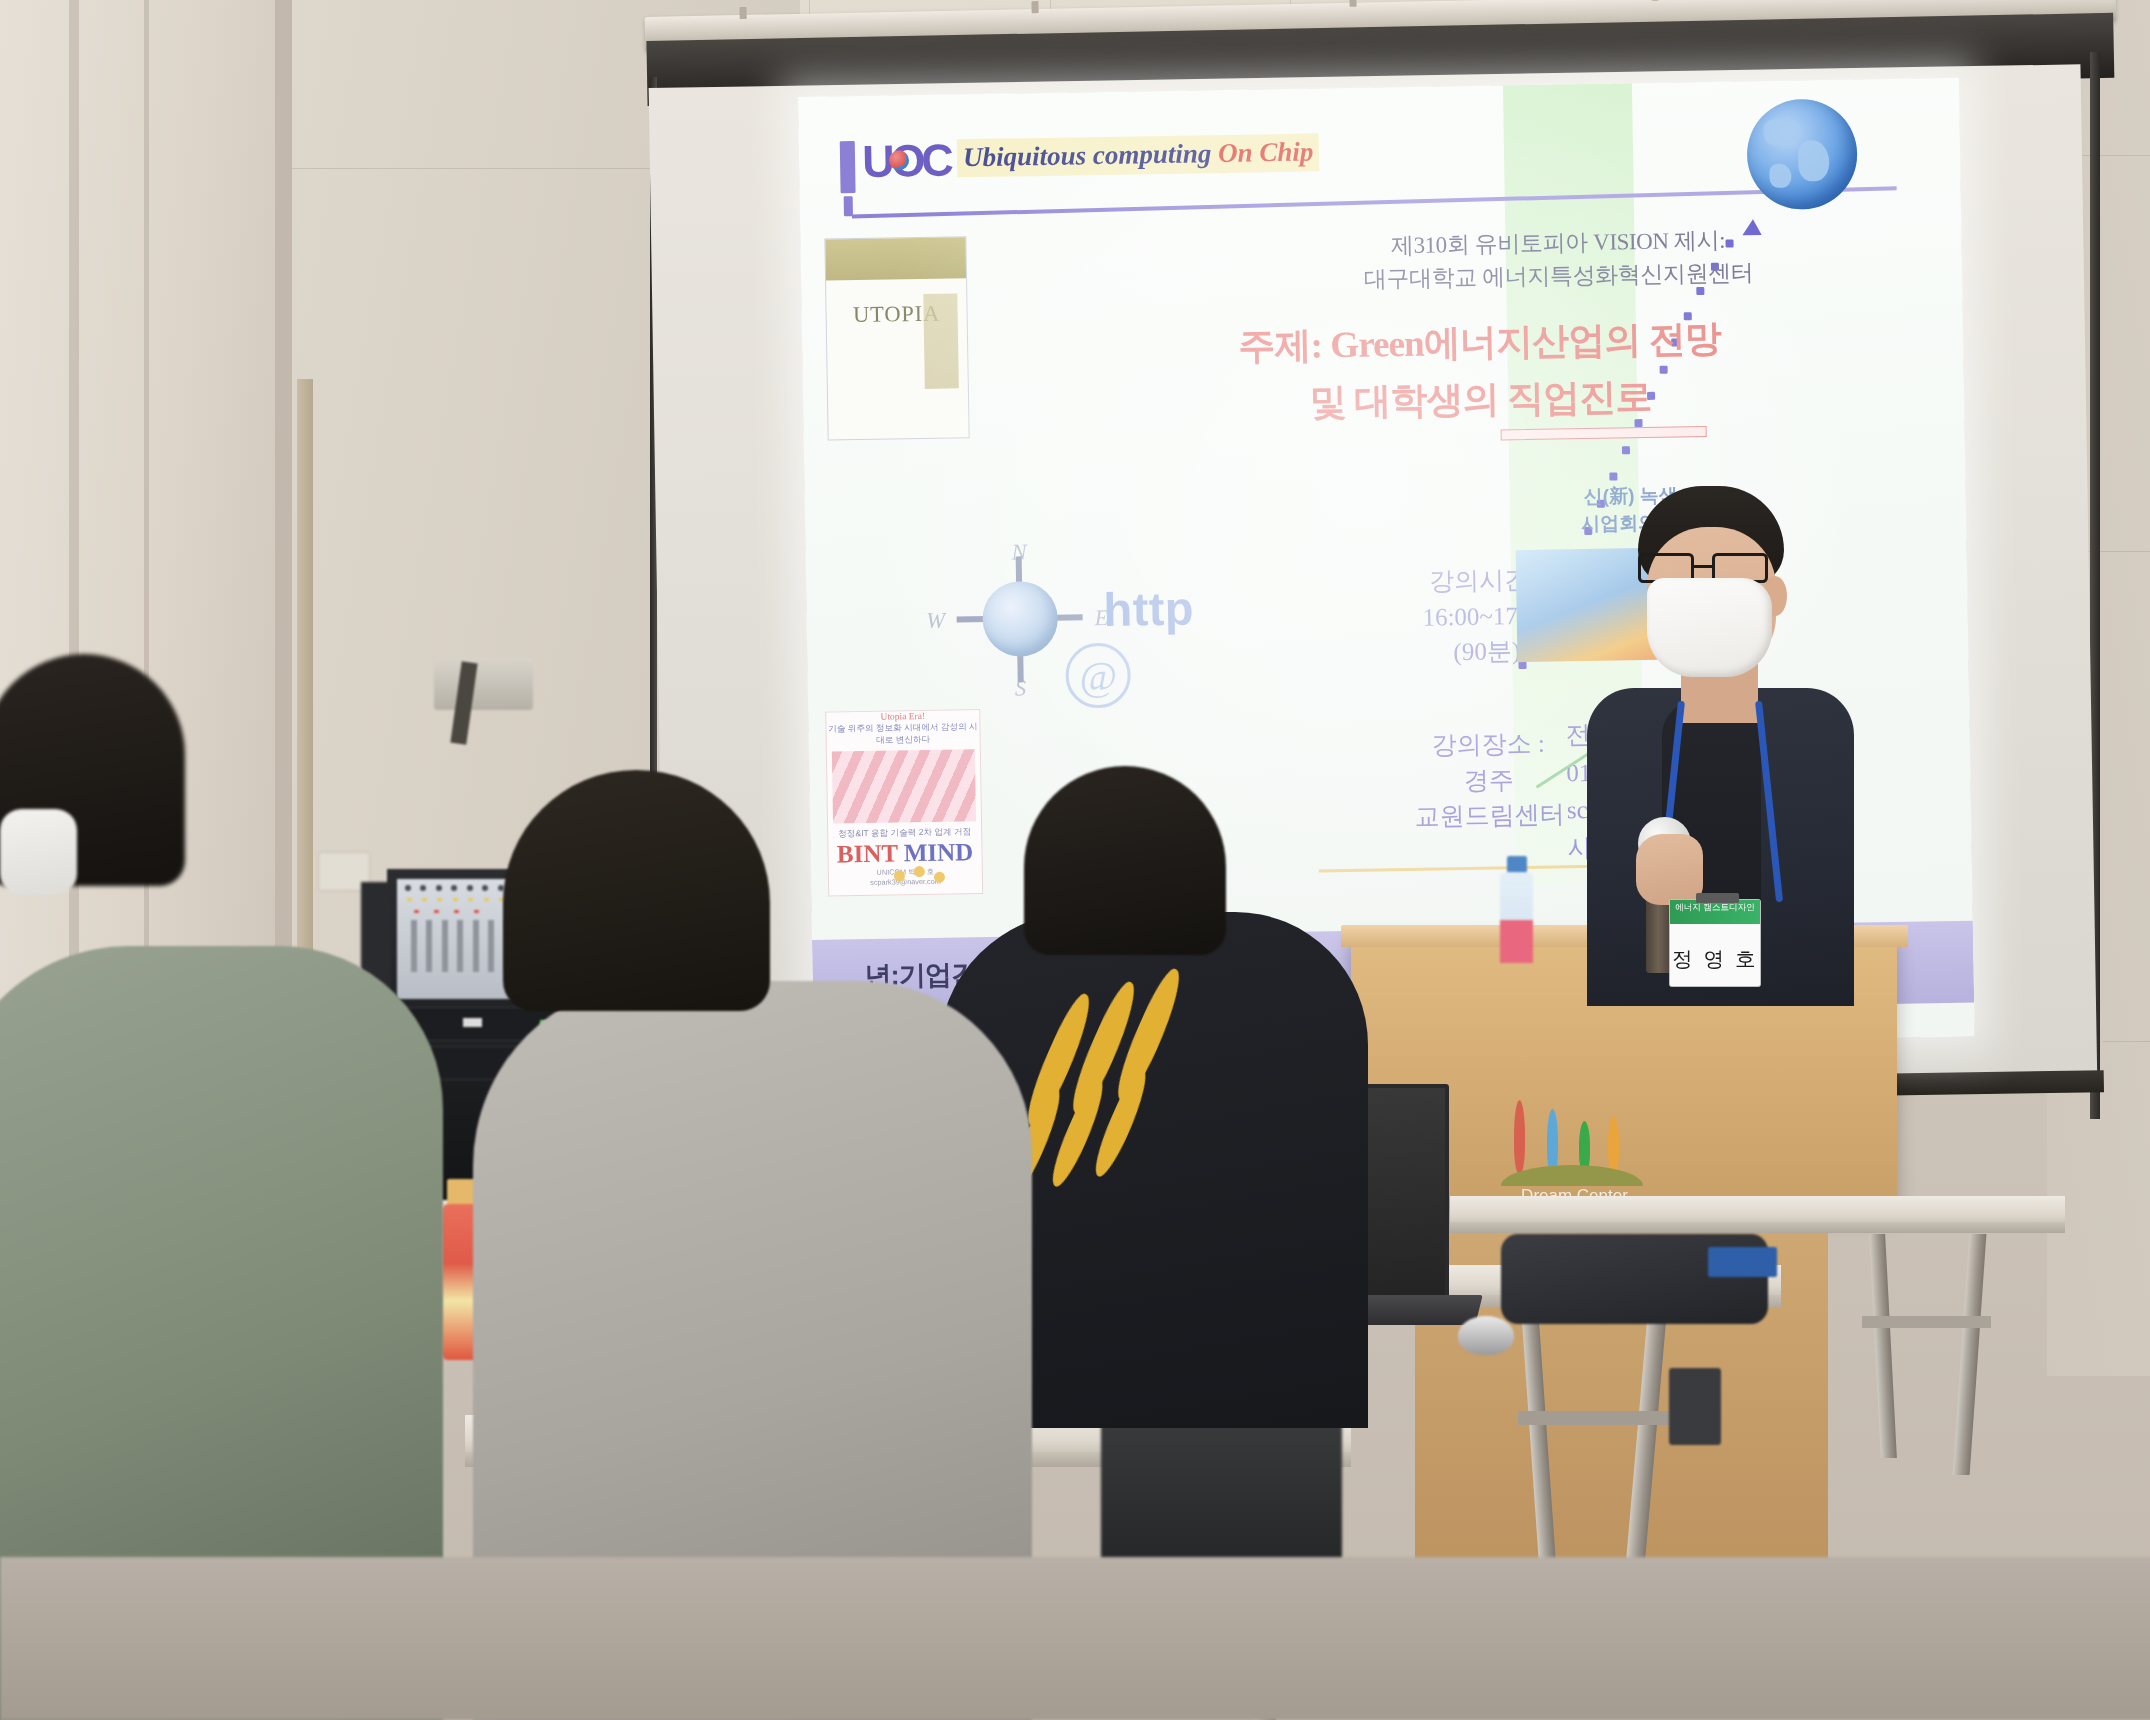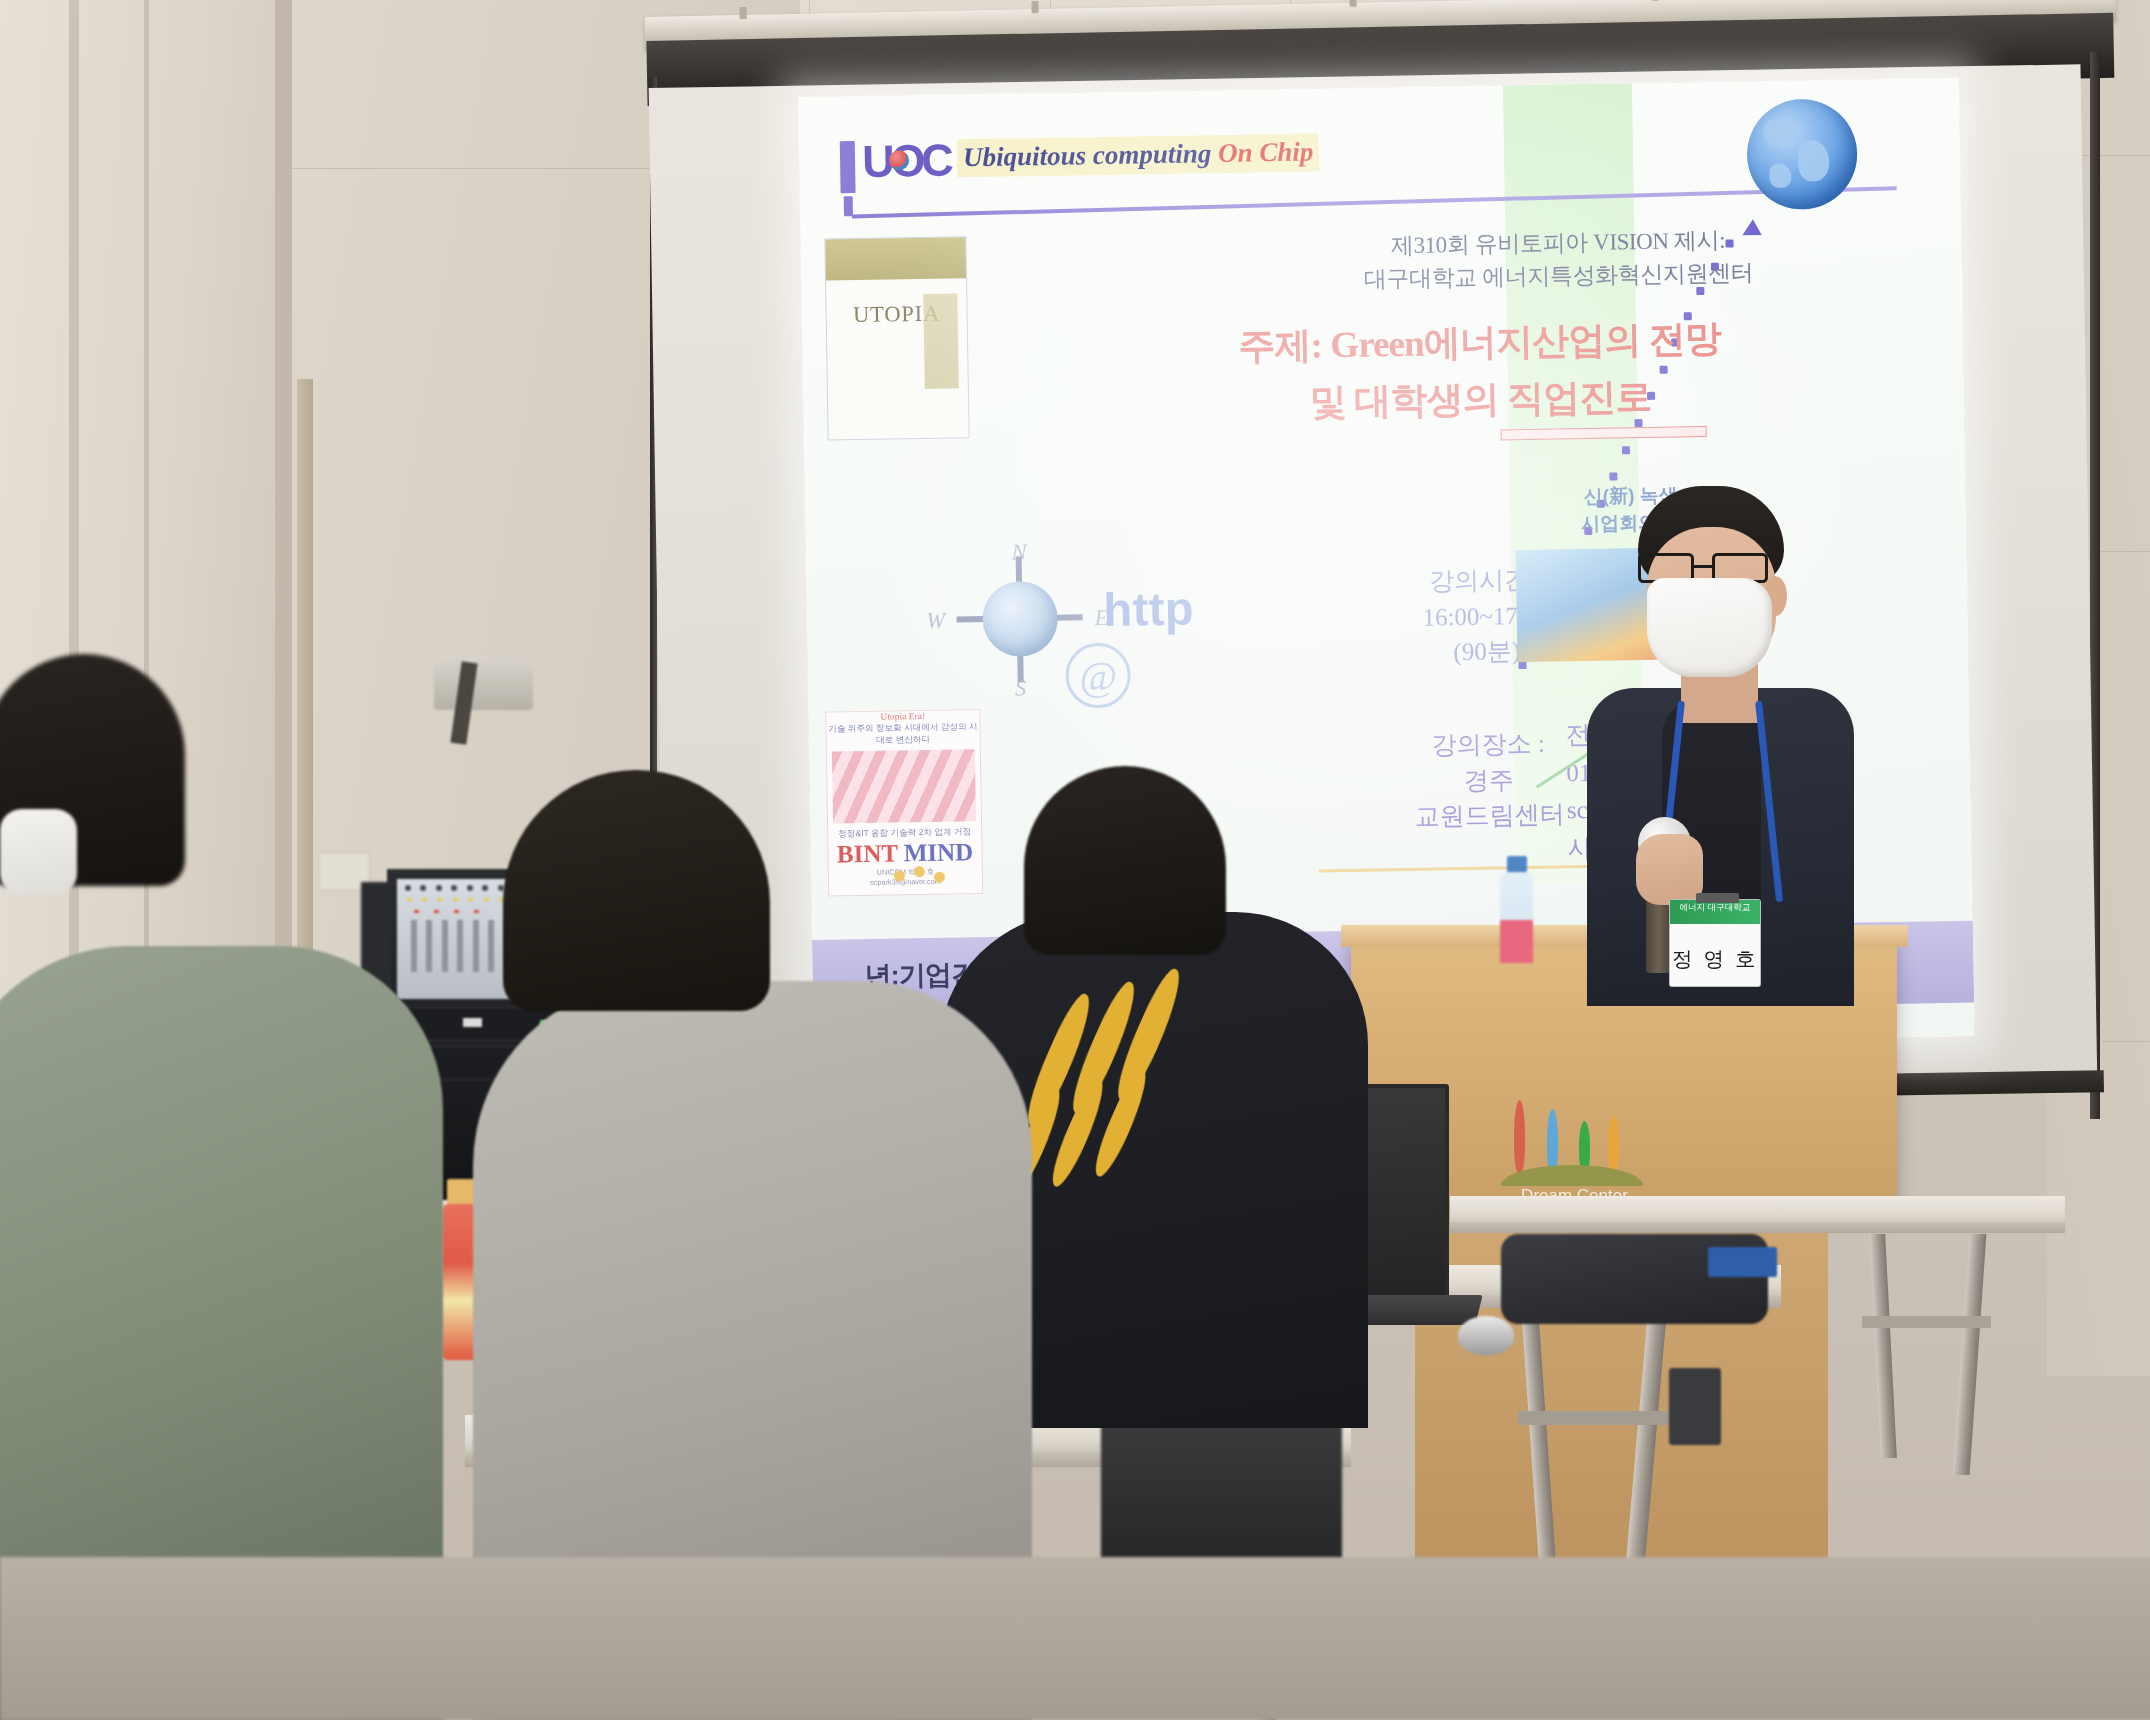--- a/index.html
+++ b/index.html
@@ -526,21 +526,21 @@
       <div class="abs" style="left:56px;top:12px;width:20px;height:3.4px;background:#1d1c1a;"></div>
     </div>
     <div class="sp-mask"></div>
     <div class="sp-lanyard" style="left:117px;top:215px;height:202px;transform:rotate(6deg);transform-origin:top center;"></div>
     <div class="sp-lanyard" style="left:194px;top:215px;height:202px;transform:rotate(-6deg);transform-origin:top center;"></div>
     <div class="mic-body"></div>
     <div class="mic-head"></div>
     <div class="sp-hand"></div>
     <div class="sp-badge">
       <div class="sp-badge-clip"></div>
-      <div class="sp-badge-hdr">에너지 대구대학교</div>
+      <div class="sp-badge-hdr">에너지 캠스트디자인</div>
       <div class="sp-badge-name">정 영 호</div>
     </div>
   </div>
 
   <div class="abs desk" style="left:1450px;top:1196px;width:615px;height:27px;"></div>
   <div class="abs desk-edge" style="left:1450px;top:1222px;width:615px;height:11.2px;"></div>
   <div class="abs leg" style="left:1961px;top:1234px;width:17px;height:241px;transform:skewX(-4deg);"></div>
   <div class="abs leg" style="left:1875px;top:1234px;width:15.5px;height:224px;transform:skewX(3deg);"></div>
   <div class="abs" style="left:1862px;top:1316px;width:129px;height:12px;background:#a9a39a;"></div>
 

